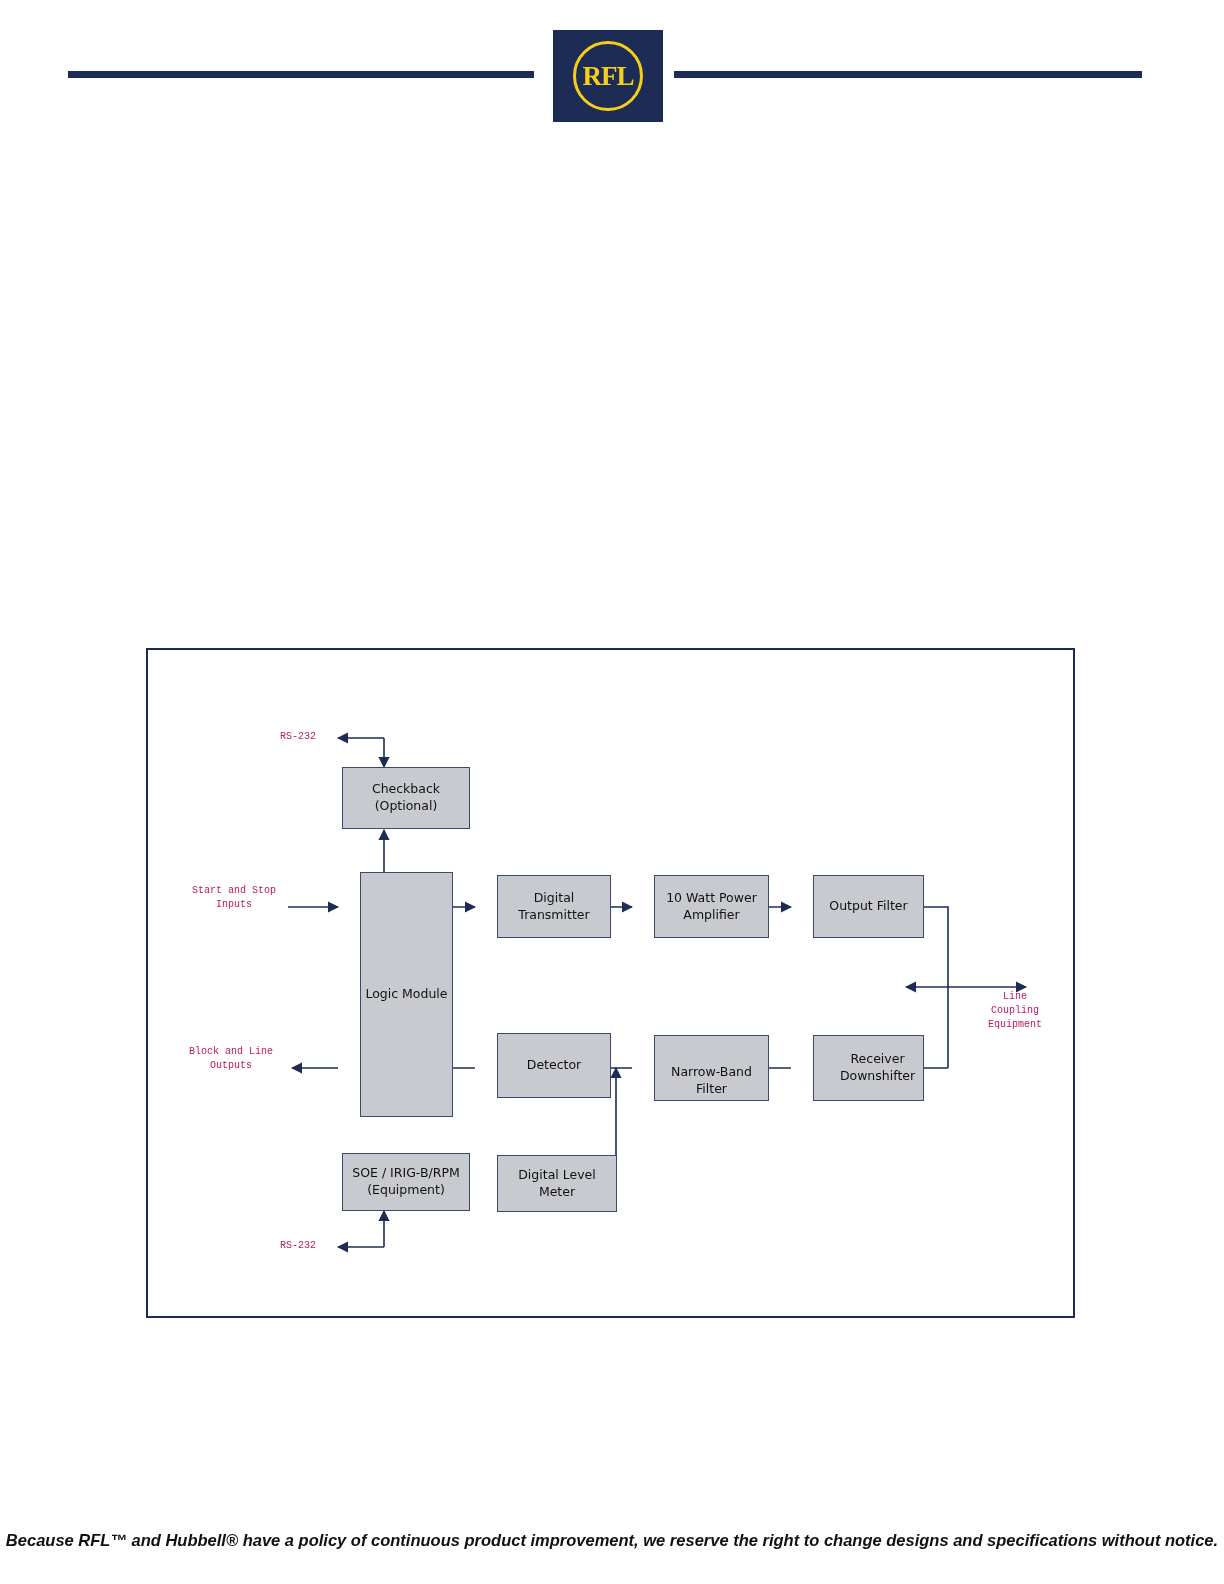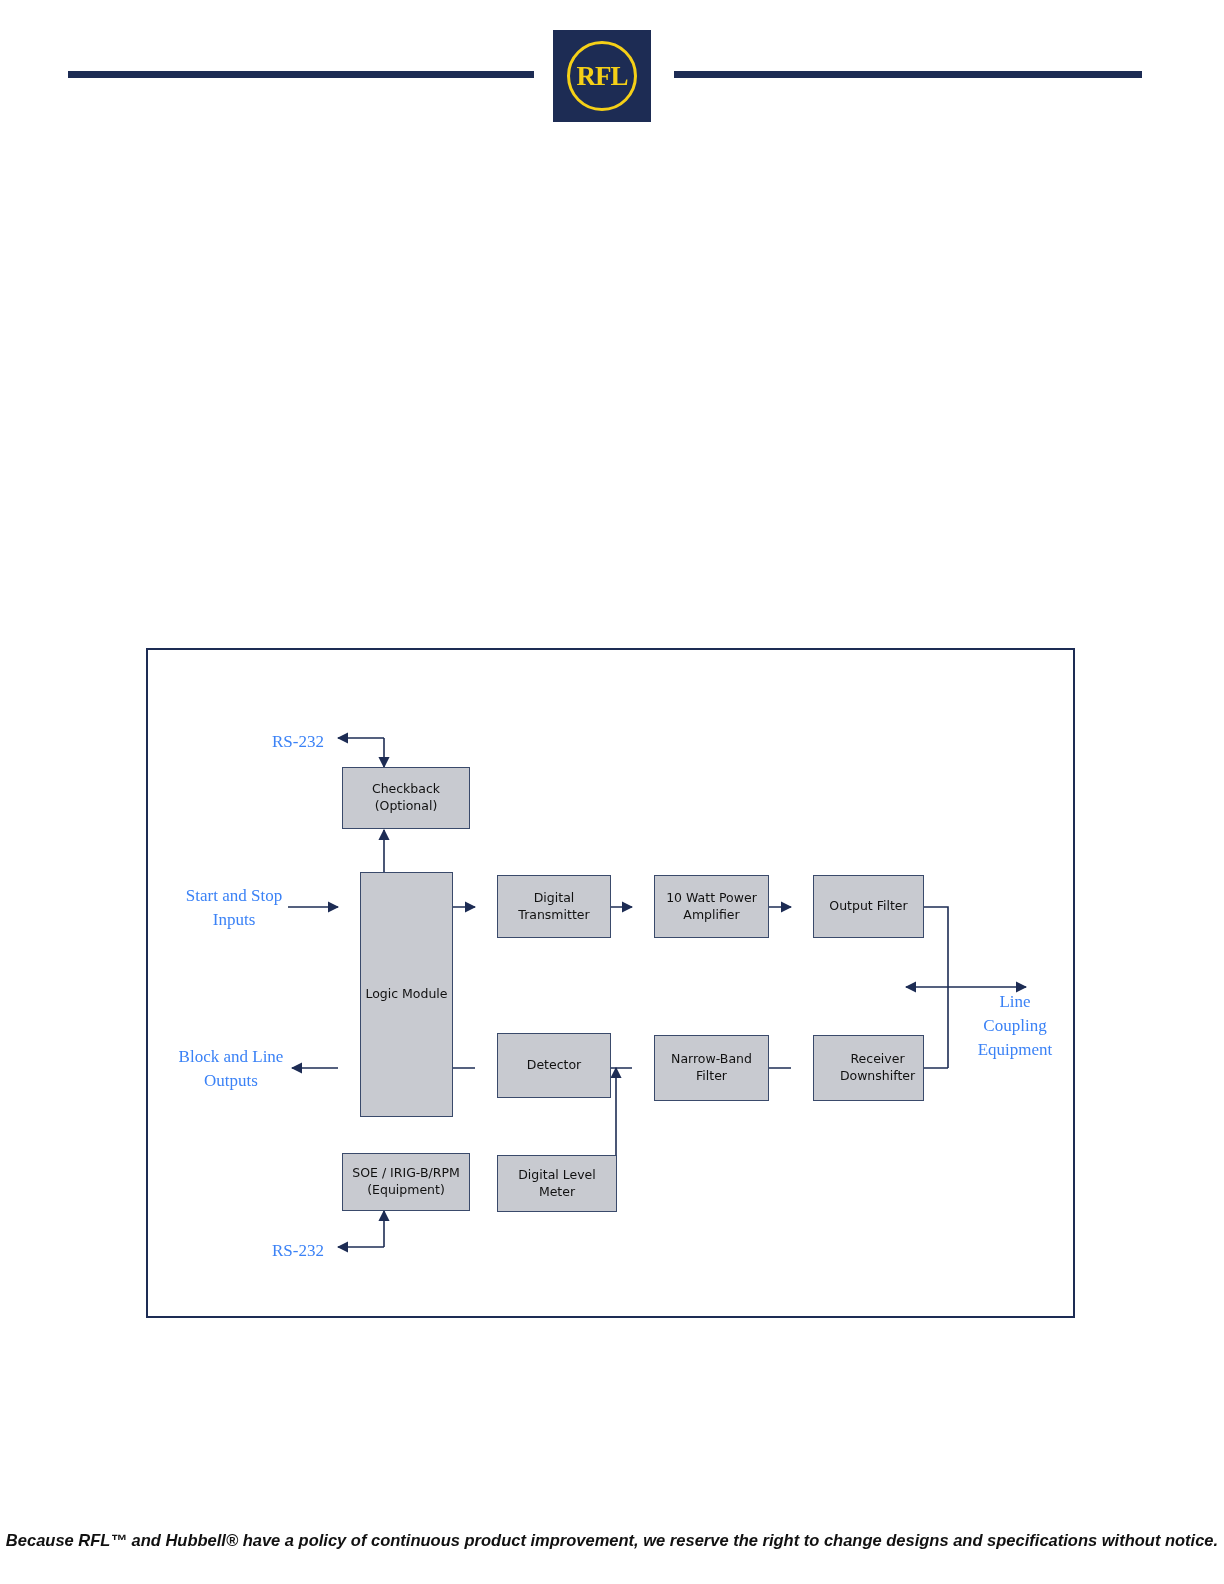--- a/index.html
+++ b/index.html
@@ -36,21 +36,21 @@
     left: 674px;
     top: 71px;
     width: 468px;
     height: 7px;
     background: #1d2c54;
   }
   .logo {
     position: absolute;
     left: 553px;
     top: 30px;
-    width: 98px;
+    width: 110px;
     height: 92px;
     background: #1d2c54;
     display: flex;
     align-items: center;
     justify-content: center;
   }
   .logo-oval {
     width: 64px;
     height: 64px;
     border-radius: 50%;
@@ -102,23 +102,23 @@
     color: #111111;
     line-height: 1.35;
     padding: 2px;
     margin-left: 22px;
   }
   .block span { display: block; }
 
   
   .label {
     position: absolute;
-    font-family: Liberation Serif, serif;
-    font-size: 17px;
-    color: #3b82f6;
+    font-family: Liberation Mono, monospace;
+    font-size: 10px;
+    color: #be185d;
     line-height: 1.4;
     text-align: center;
     white-space: pre-line;
   }
 
   
   .footer-note {
     position: absolute;
     left: 0;
     top: 1510px;
@@ -224,21 +224,21 @@
 
   <div class="block" style="left:643px; top:225px; width:111px; height:63px;">
     <span>Output
 Filter</span>
   </div>
 
   <div class="block" style="left:327px; top:383px; width:114px; height:65px;">
     <span>Detector</span>
   </div>
 
-  <div class="block" style="left:484px; top:385px; width:115px; height:66px;">
+  <div class="block" style="left:484px; top:385px; width:115px; height:66px;align-items:flex-end;">
     <span>Narrow-Band
 Filter</span>
   </div>
 
   <div class="block" style="left:643px; top:385px; width:111px; height:66px;padding-left:20px;">
     <span>Receiver
 Downshifter</span>
   </div>
 
   <div class="block" style="left:172px; top:503px; width:128px; height:58px;">

